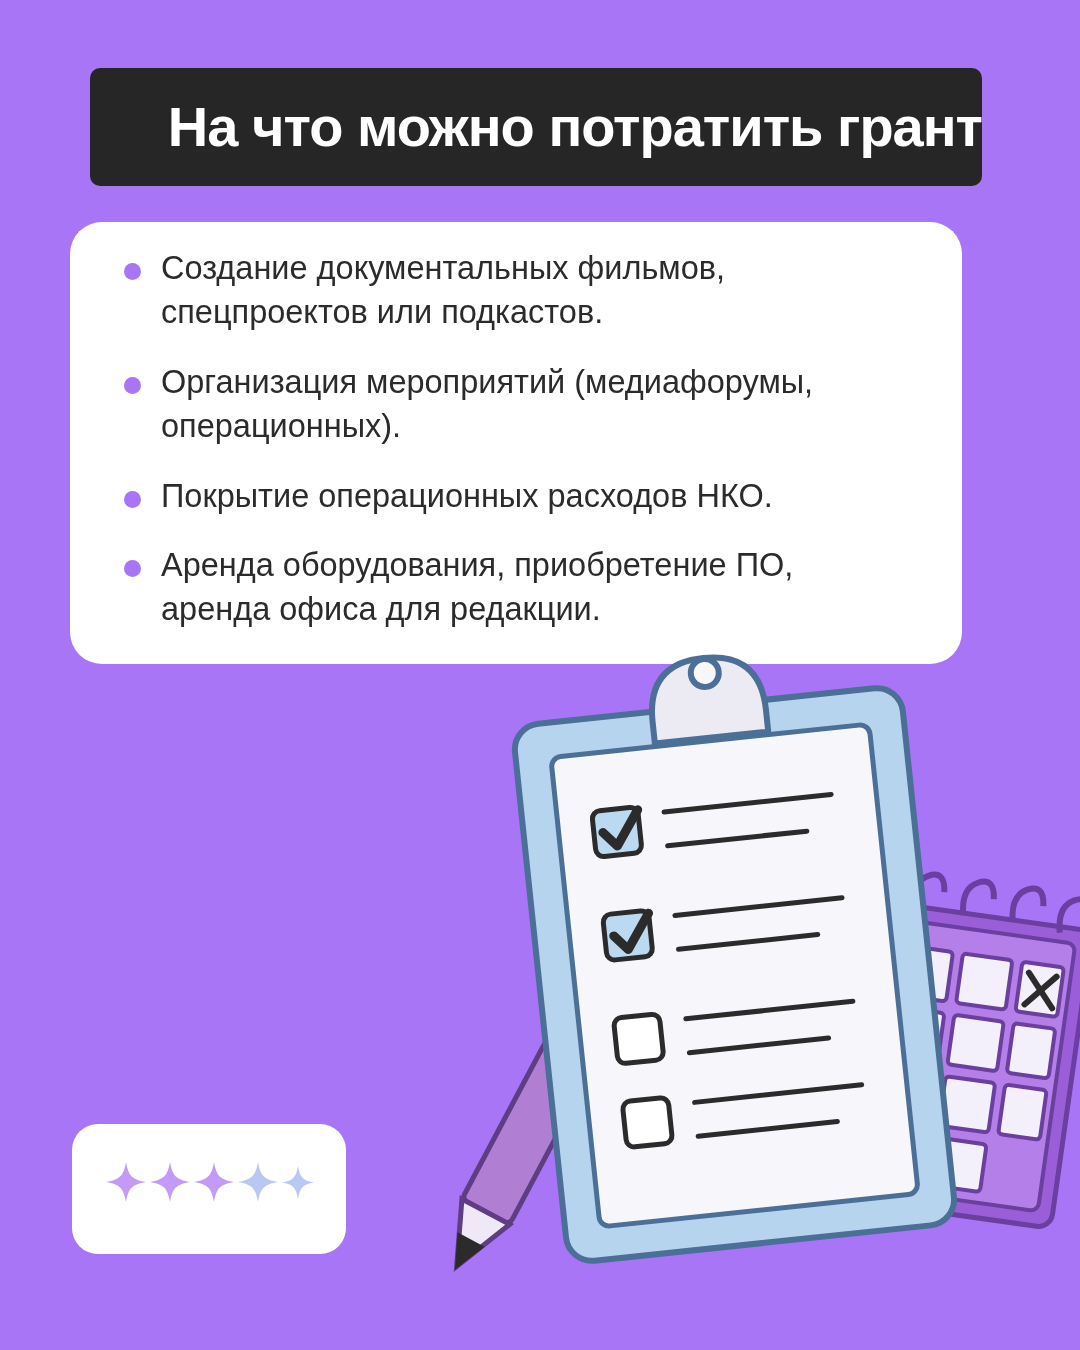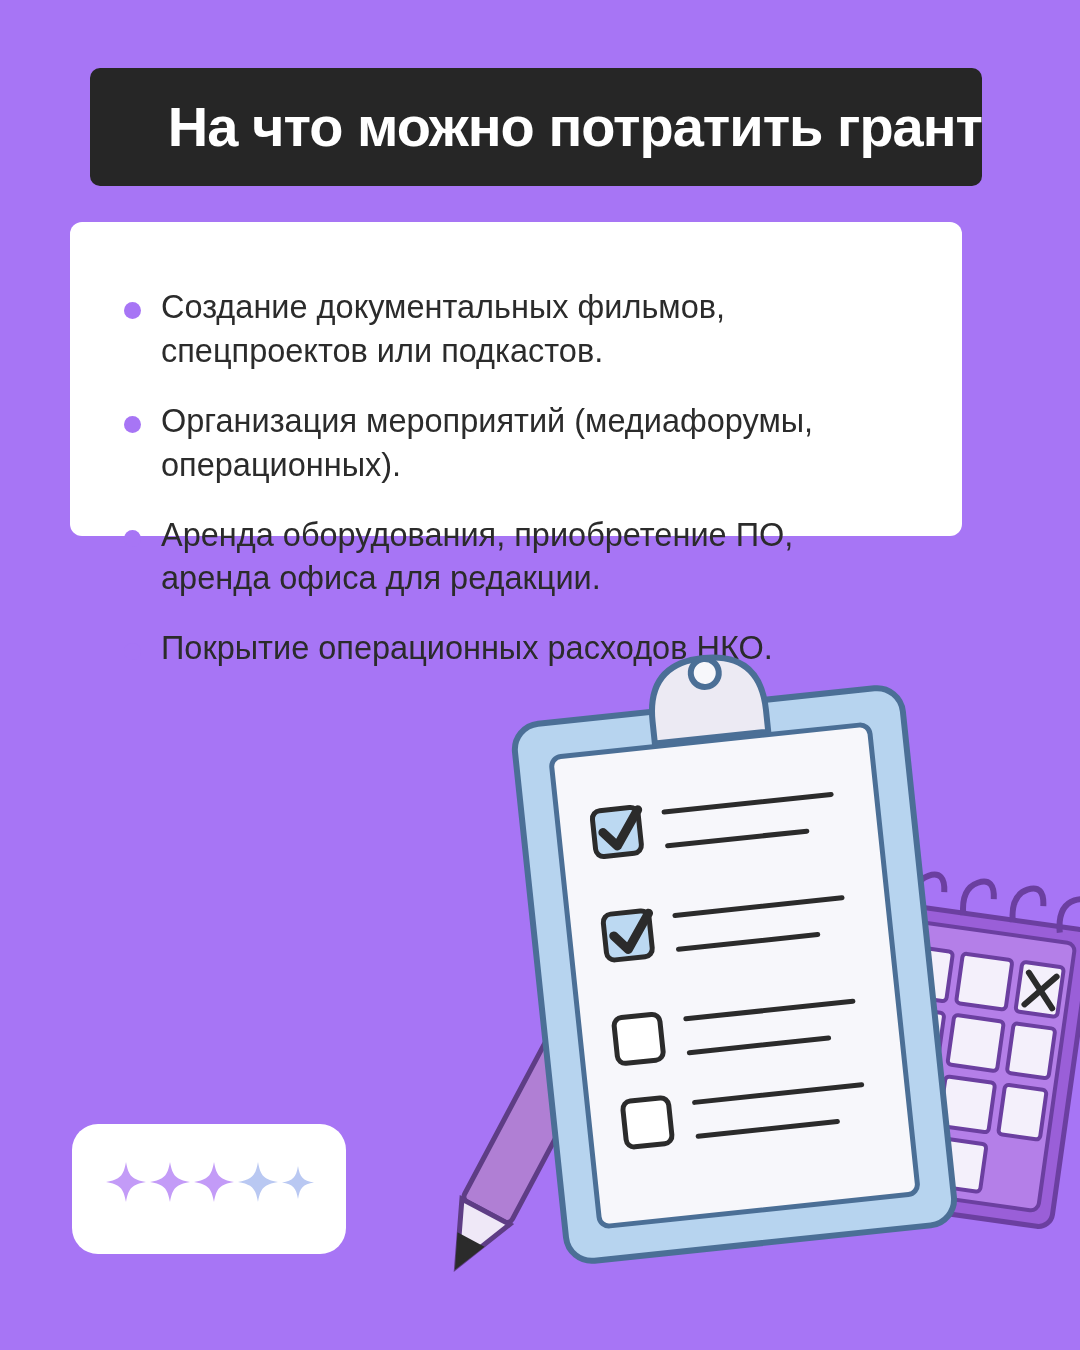--- a/index.html
+++ b/index.html
@@ -45,24 +45,24 @@
     line-height: 1;
     white-space: nowrap;
   }
 
   
   .list-card {
     position: absolute;
     left: 70px;
     top: 222px;
     width: 892px;
-    height: 314px;
+    height: 442px;
     background: #ffffff;
-    border-radius: 12px;
-    padding: 64px 54px 0 54px;
+    border-radius: 32px;
+    padding: 25px 54px 0 54px;
   }
   .bullet-row {
     display: flex;
     align-items: flex-start;
     margin-bottom: 26px;
   }
   .bullet-dot {
     width: 17px;
     height: 17px;
     border-radius: 50%;
@@ -118,26 +118,26 @@
       <span class="bullet-text">Создание документальных фильмов, спецпроектов или подкастов.</span>
     </div>
 
     <div class="bullet-row">
       <span class="bullet-dot"></span>
       <span class="bullet-text">Организация мероприятий (медиафорумы, операционных).</span>
     </div>
 
     <div class="bullet-row">
       <span class="bullet-dot"></span>
+      <span class="bullet-text">Покрытие операционных расходов НКО.</span>
+    </div>
+
+    <div class="bullet-row">
+      <span class="bullet-dot"></span>
       <span class="bullet-text">Аренда оборудования, приобретение ПО, аренда офиса для редакции.</span>
-    </div>
-
-    <div class="bullet-row">
-      <span class="bullet-dot"></span>
-      <span class="bullet-text">Покрытие операционных расходов НКО.</span>
     </div>
 
   </div>
 
   <div class="sparkle-card">
     <svg width="230" height="70" viewBox="0 0 230 70">
       <g fill="#c39bf7">
         <path d="M32 8 C34.5 22 38 25.5 52 28 C38 30.5 34.5 34 32 48 C29.5 34 26 30.5 12 28 C26 25.5 29.5 22 32 8 Z"></path>
         <path d="M76 8 C78.5 22 82 25.5 96 28 C82 30.5 78.5 34 76 48 C73.5 34 70 30.5 56 28 C70 25.5 73.5 22 76 8 Z"></path>
         <path d="M120 8 C122.5 22 126 25.5 140 28 C126 30.5 122.5 34 120 48 C117.5 34 114 30.5 100 28 C114 25.5 117.5 22 120 8 Z"></path>

